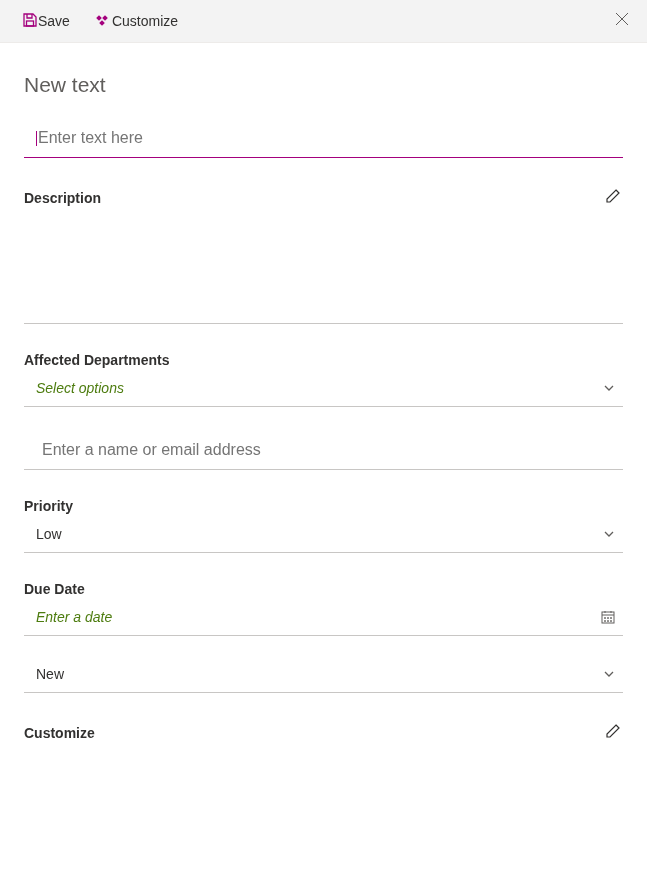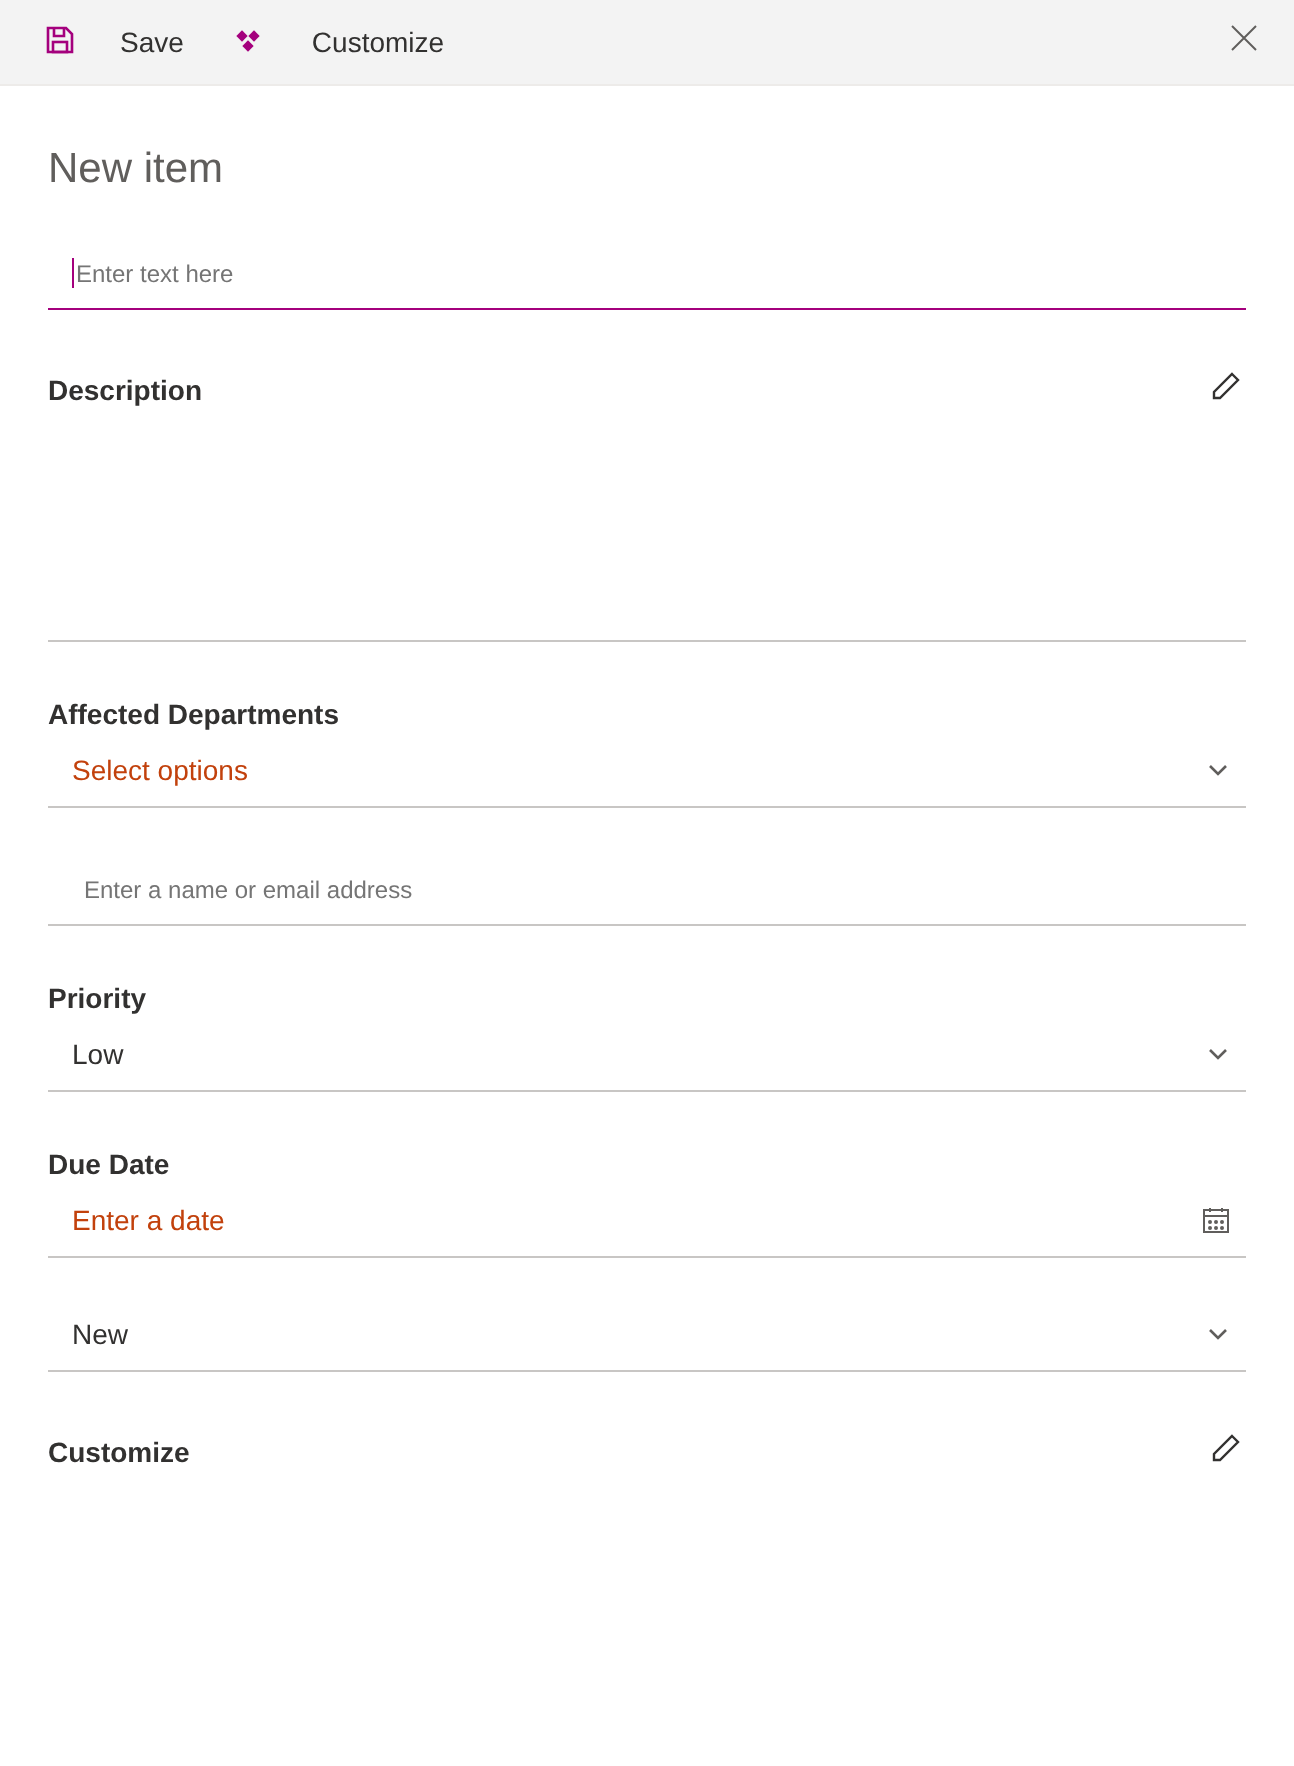--- a/index.html
+++ b/index.html
@@ -16,21 +16,21 @@
       background: #f3f3f3;
       display: flex;
       align-items: center;
       padding: 0 10px 0 10px;
       border-bottom: 1px solid #edebe9;
       gap: 2px;
     }
     .toolbar-btn {
       display: flex;
       align-items: center;
-      gap: 22px;
+      gap: 0;
       padding: 6px 12px;
       font-size: 14px;
       color: #323130;
       cursor: pointer;
       border: none;
       background: transparent;
     }
     .toolbar-btn svg { width: 16px; height: 16px; flex-shrink:0; }
     .toolbar-spacer { flex: 1; }
     .close-btn {
@@ -59,21 +59,21 @@
       margin-bottom: 10px;
       display: flex;
       align-items: center;
       justify-content: space-between;
     }
     .required-star { color: #a4262c; margin-left: 4px; }
     .text-input, .select-input, .people-input, .date-input {
       width: 100%;
       border: none;
       border-bottom: 1px solid #c8c6c4;
-      font-size: 12px;
+      font-size: 16px;
       padding: 6px 0 10px 12px;
       font-family: inherit;
       background: transparent;
       color: #323130;
       outline: none;
     }
     .text-input::placeholder, .people-input::placeholder, .date-input::placeholder {
       color: #757575;
     }
     .text-input.focused {
@@ -95,21 +95,21 @@
       align-items: center;
       border-bottom: 1px solid #c8c6c4;
       padding-bottom: 8px;
     }
     .select-value {
       flex: 1;
       font-size: 14px;
       padding: 2px 0 2px 12px;
       color: #323130;
     }
-    .select-value.placeholder { color: #c2410c; }
+    .select-value.placeholder { color: #4d7c0f; font-style: italic; }
     .chevron { color:#605e5c; padding-right:8px; display:flex; }
     .chevron svg { width:12px; height:12px; }
     .date-icon { color:#605e5c; padding-right:8px; display:flex;}
     .date-icon svg { width:14px;height:14px;}
     .cursor-bar {
       display:inline-block;
       width:1px;
       height:15px;
       background:#a4007d;
       vertical-align:middle;
@@ -144,21 +144,21 @@
   <div class="close-btn">
     <span>
       <svg viewBox="0 0 14 14" stroke="#605e5c" stroke-width="1">
         <path d="M1 1l12 12M13 1L1 13"></path>
       </svg>
     </span>
   </div>
 </div>
 
 <div class="content">
-  <h1 class="page-title">New item</h1>
+  <h1 class="page-title">New text</h1>
 
   <div class="field">
     <div class="text-input focused" style="display:flex;align-items:center;">
       <span class="cursor-bar"></span>
         <span style="color:#757575">Enter text here</span>
     </div>
   </div>
 
   <div class="field">
     <div class="field-label">

